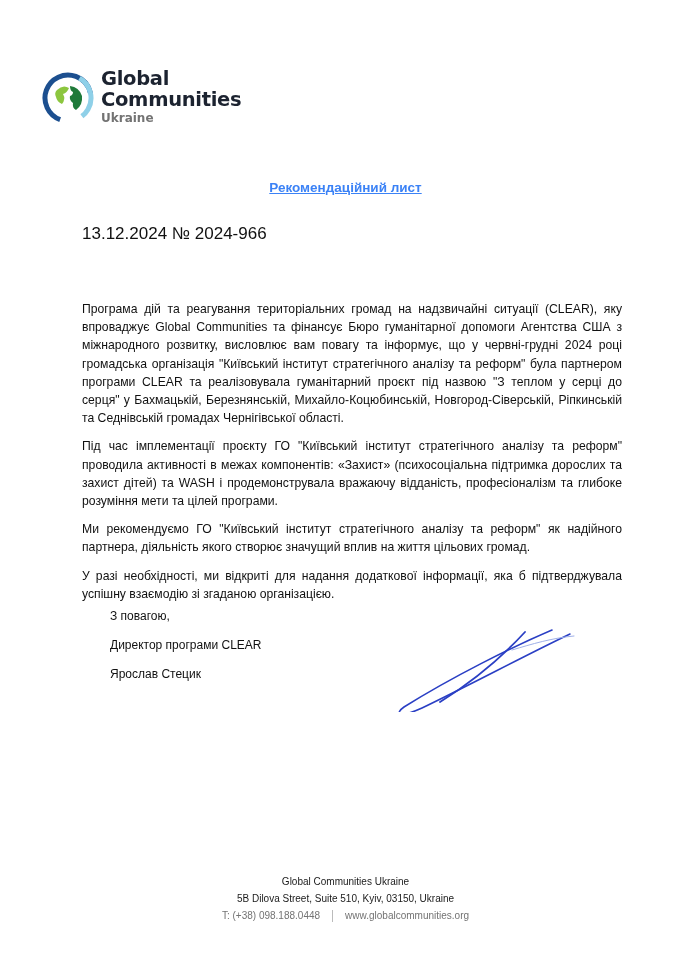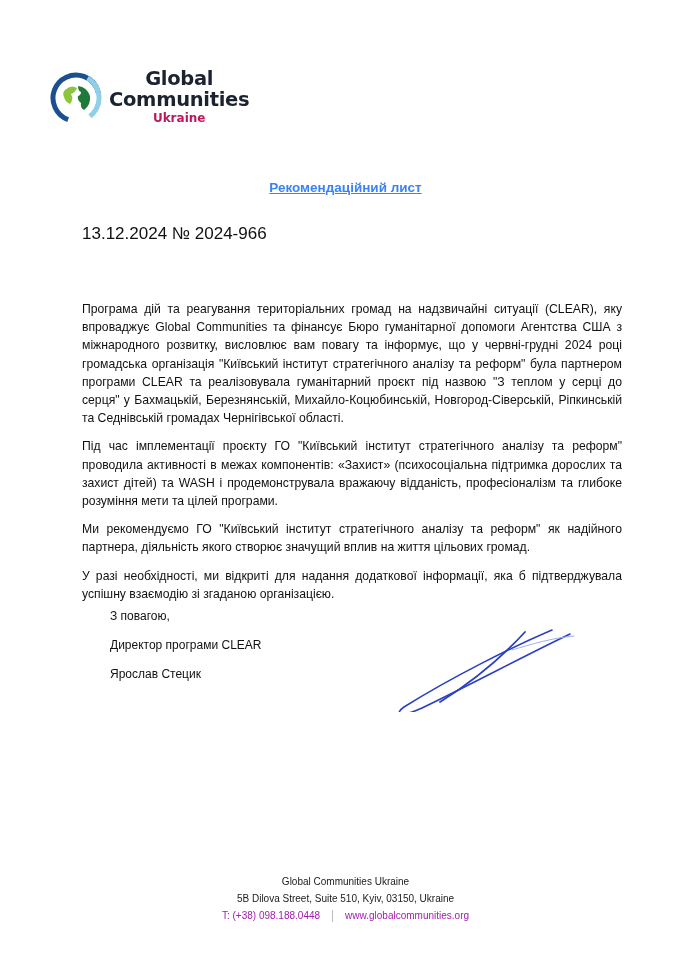--- a/index.html
+++ b/index.html
@@ -1,37 +1,37 @@
 <!DOCTYPE html>
 <html><head>
   <meta charset="utf-8">
   <style>
     html, body { margin: 0; padding: 0; background: #ffffff; }
     body { width: 691px; height: 955px; position: relative; overflow: hidden; font-family: "Liberation Sans", sans-serif; color: #111; }
 
-    .logo { position: absolute; left: 50px; top: 68px; display: flex; align-items: flex-start; text-align: center; }
+    .logo { position: absolute; left: 42px; top: 68px; display: flex; align-items: flex-start; }
     .logo-mark { width: 52px; height: 52px; margin-top: 4px; }
     .logo-text { margin-left: 7px; }
     .logo-line { font-family: "DejaVu Sans", sans-serif; font-weight: bold; font-size: 19.5px; line-height: 21px; color: #1c2330; letter-spacing: -0.3px; }
-    .logo-sub { font-family: "DejaVu Sans", sans-serif; font-weight: bold; font-size: 12px; color: #be185d; margin-top: 1px; }
+    .logo-sub { font-family: "DejaVu Sans", sans-serif; font-weight: bold; font-size: 12px; color: #737373; margin-top: 1px; }
 
     .title { position: absolute; left: 0; right: 0; top: 180px; text-align: center; font-size: 13.5px; font-weight: bold; text-decoration: underline; color: #3b82f6; }
 
     .date { position: absolute; left: 82px; top: 224px; font-size: 17px; }
 
     .body { position: absolute; left: 82px; top: 268px; width: 540px; font-size: 12.2px; line-height: 18.2px; margin-top: 32px; }
     .body p { margin: 0 0 10px 0; text-align: justify; }
 
     .closing { position: absolute; left: 82px; top: 609px; font-size: 12px; }
     .closing div { margin-bottom: 15px; margin-left: 28px; }
 
     .signature { position: absolute; left: 392px; top: 612px; width: 190px; height: 100px; }
 
     .footer { position: absolute; left: 0; right: 0; top: 873px; text-align: center; font-size: 10px; line-height: 17px; color: #1a1a1a; }
-    .footer .contact { color: #a21caf; }
+    .footer .contact { color: #737373; }
     .footer .sep { display: inline-block; width: 1px; height: 12px; background: #bbb; margin: 0 12px; vertical-align: middle; }
   </style>
 </head>
 <body>
 
 <div class="logo">
   <svg class="logo-mark" viewBox="0 0 52 52">
     <circle cx="26" cy="26" r="23" fill="none" stroke="#1c4f8f" stroke-width="5" stroke-dasharray="95 50" transform="rotate(110 26 26)"></circle>
     <circle cx="26" cy="26" r="23" fill="none" stroke="#8fd0e8" stroke-width="5" stroke-dasharray="45 100" transform="rotate(-60 26 26)"></circle>
     <circle cx="26" cy="26" r="16" fill="#ffffff"></circle>

